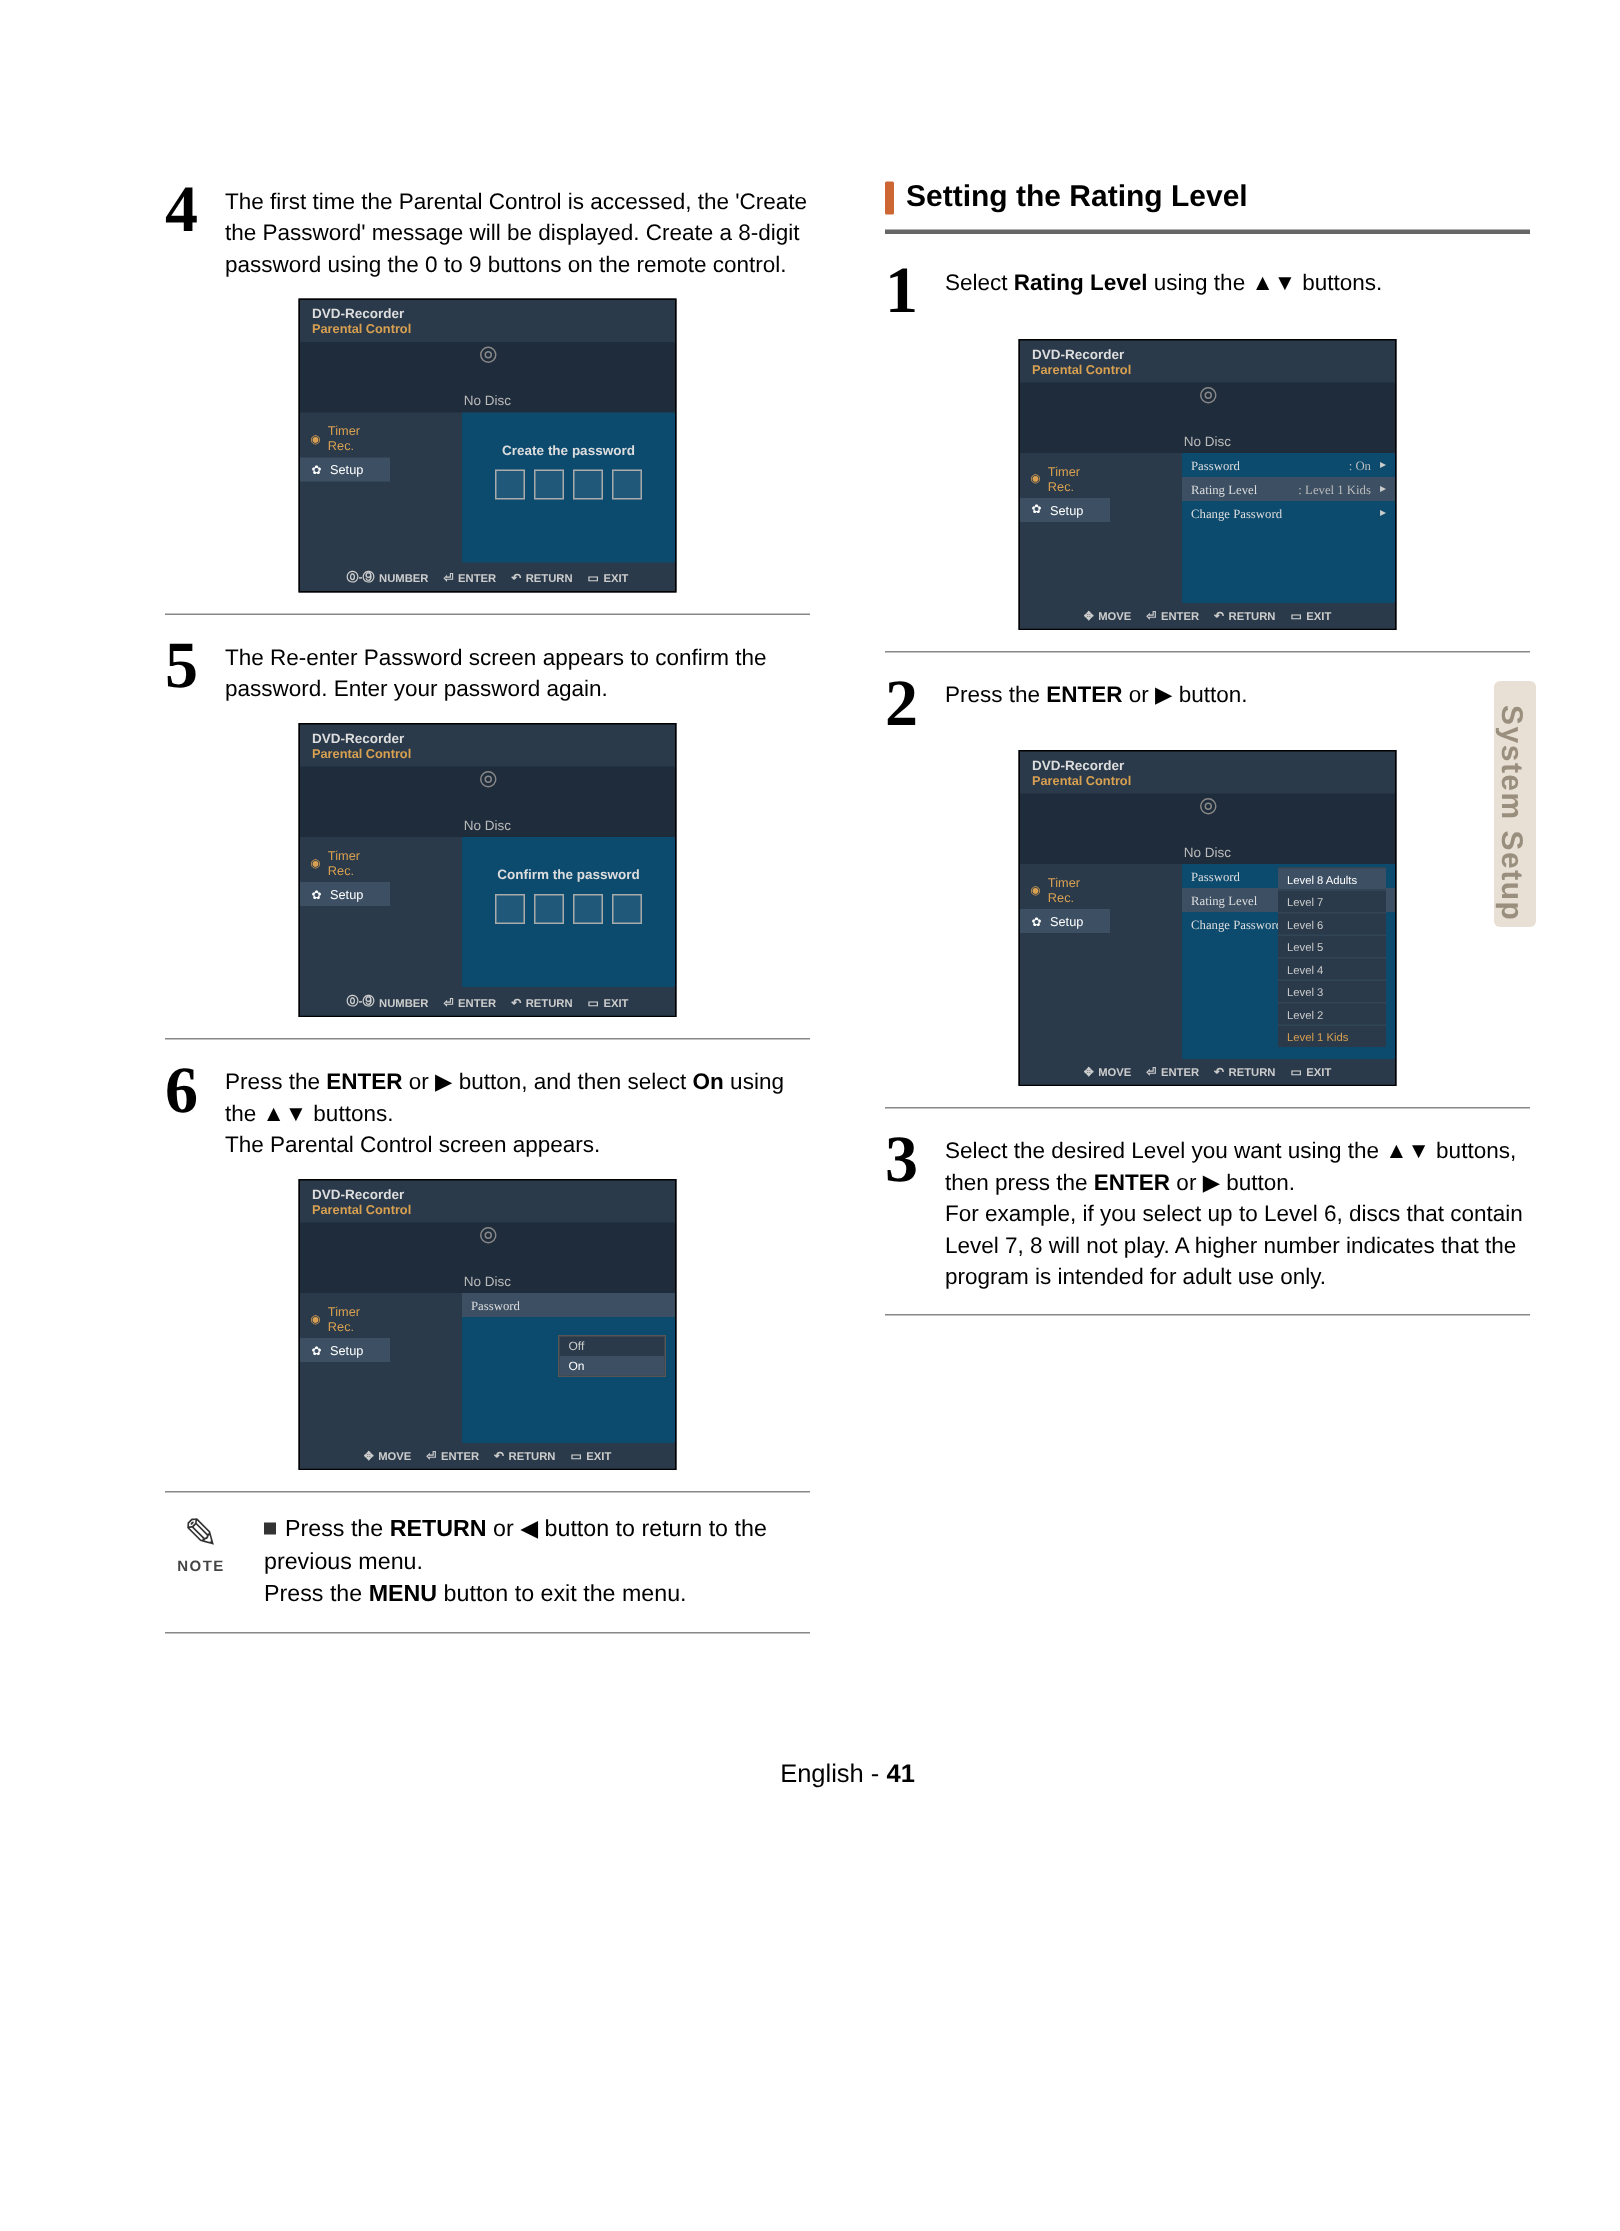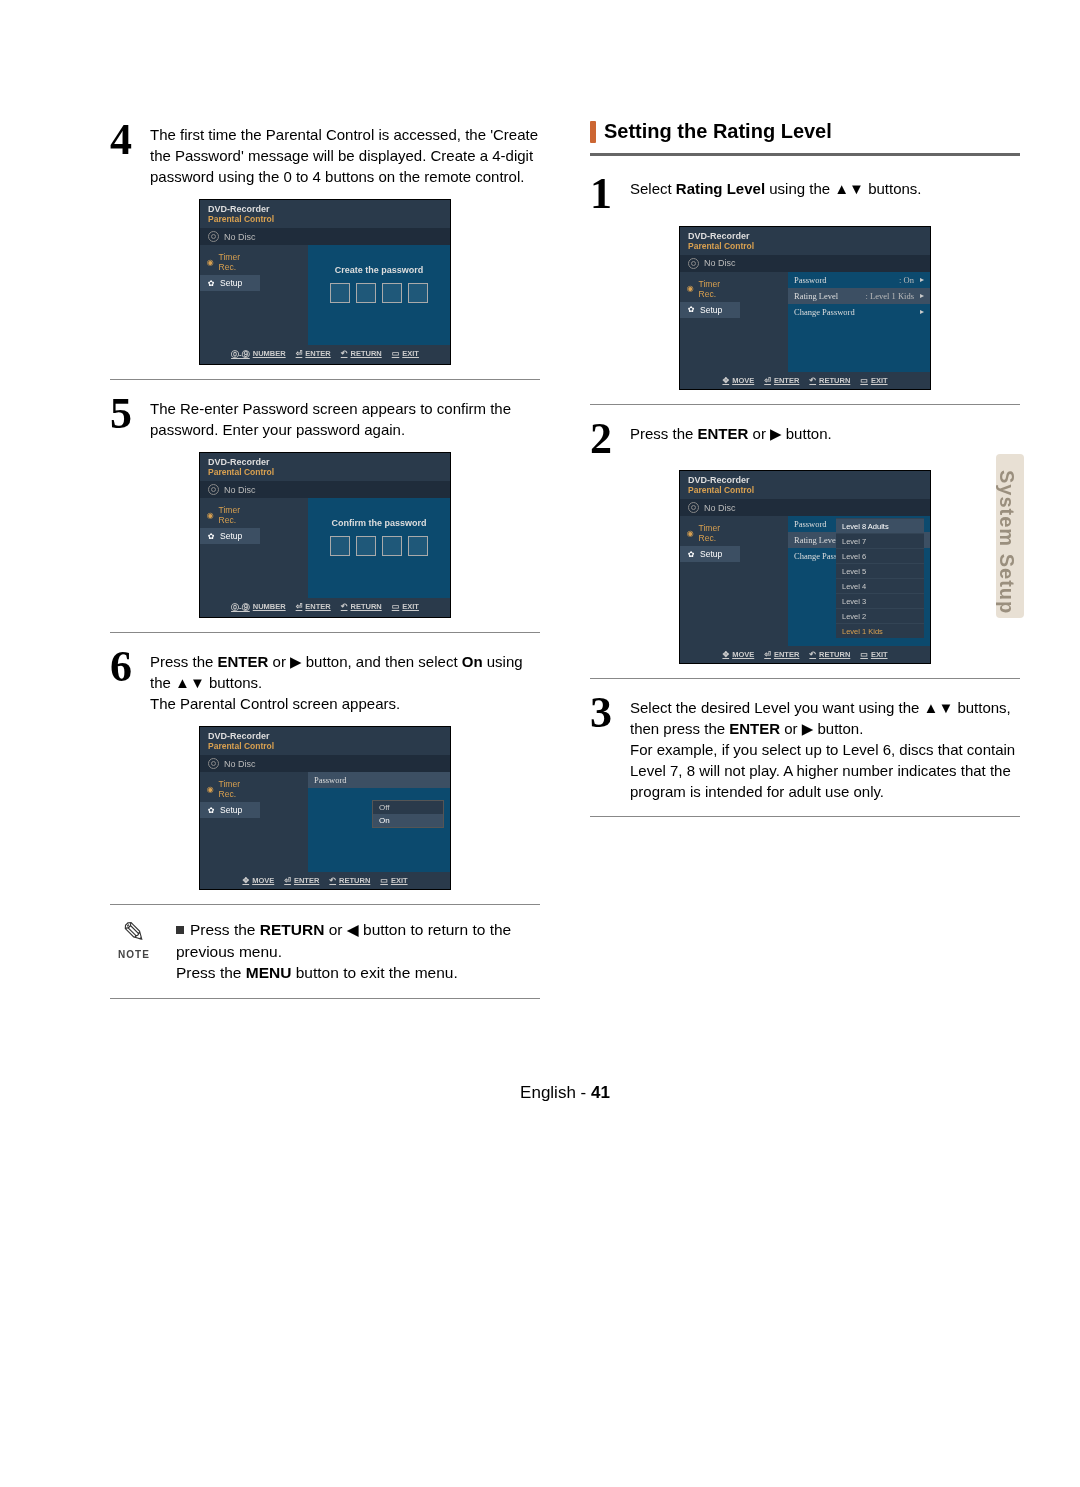--- a/index.html
+++ b/index.html
@@ -87,21 +87,22 @@
   }
   .osd-title-left { color: #ddd; font-weight: bold; }
   .osd-title-right { color: #d8a050; font-weight: bold; font-size: 8.5px; }
   .osd-nodisc {
     background: #1f2c3b;
     padding: 3px 8px;
     font-size: 9px;
     color: #bbb;
     display: flex;
     align-items: center;
-    gap: 5px;
+    gap: 20px;
+    flex-direction: column;
   }
   .osd-body {
     display: flex;
     min-height: 100px;
   }
   .osd-side {
     width: 60px;
     padding: 4px 0;
   }
   .osd-side-item {
@@ -148,24 +149,23 @@
     display: flex;
     justify-content: center;
     gap: 10px;
     padding: 4px 6px;
     background: #2a3a4b;
     font-size: 7.5px;
     color: #ccc;
   }
   .osd-foot-item {
     display: flex;
-    align-items: flex-start;
+    align-items: flex-end;
     gap: 3px;
     font-weight: bold;
-    text-decoration: underline;
   }
   .osd-foot-ic {
     display: inline-block;
     font-size: 8px;
   }
   .osd-row {
     display: flex;
     align-items: center;
     padding: 3px 6px;
     font-size: 8.5px;
@@ -188,21 +188,21 @@
   .osd-popup div {
     padding: 2px 6px;
     font-size: 8px;
     color: #ccc;
   }
   .osd-popup div.sel { background: #3c4f63; color: #fff; }
   .osd-levels {
     position: absolute;
     right: 6px;
     top: 2px;
-    width: 88px;
+    width: 72px;
   }
   .osd-levels div {
     padding: 2.5px 6px;
     font-size: 7.5px;
     color: #ccc;
     border-top: 1px solid #334455;
     background: #2a3a4b;
   }
   .osd-levels div.sel { background: #3c4f63; color: #fff; }
   .osd-levels div.hl { color: #d8a050; }
@@ -288,21 +288,21 @@
     <div class="side-tab-bg"></div>
     <div class="side-tab">System Setup</div>
   </div>
 
   <div class="cols">
 
     <div class="col">
 
       <div class="step">
         <div class="step-num">4</div>
-        <div class="step-text">The first time the Parental Control is accessed, the 'Create the Password' message will be displayed. Create a 4-digit password using the 0 to 4 buttons on the remote control.</div>
+        <div class="step-text">The first time the Parental Control is accessed, the 'Create the Password' message will be displayed. Create a 8-digit password using the 0 to 9 buttons on the remote control.</div>
       </div>
 
       <div class="osd">
         <div class="osd-titlebar">
           <span class="osd-title-left">DVD-Recorder</span>
           <span class="osd-title-right">Parental Control</span>
         </div>
         <div class="osd-nodisc">
           <span class="disc-ic"></span>
           <span>No Disc</span>

